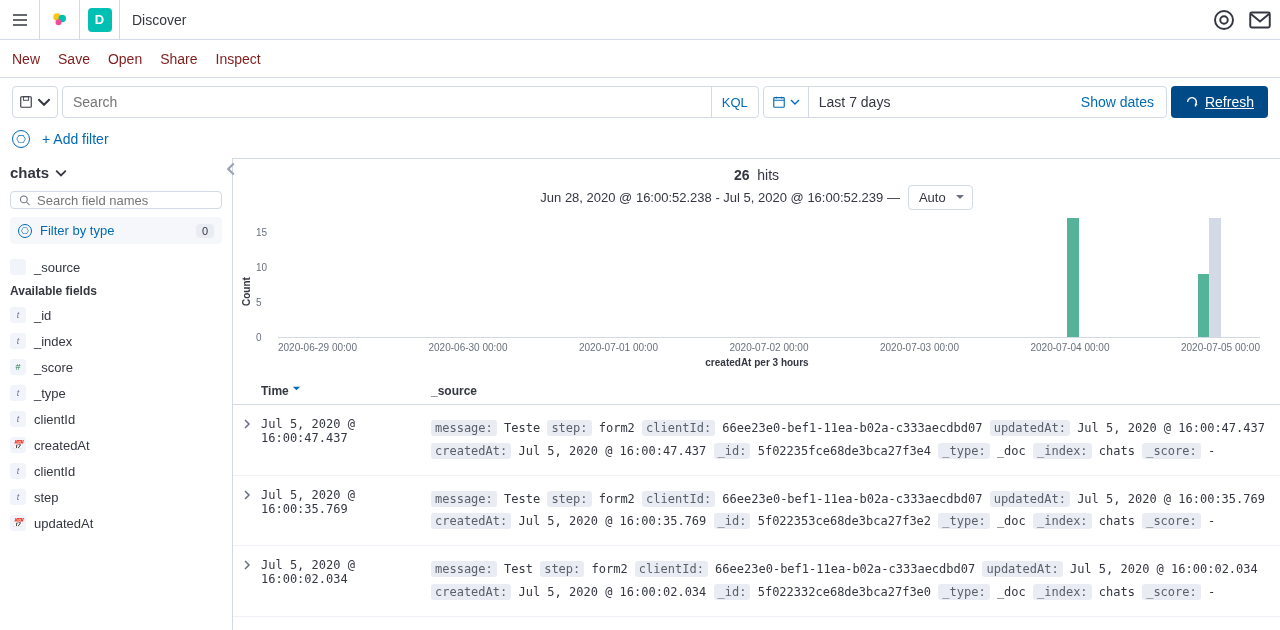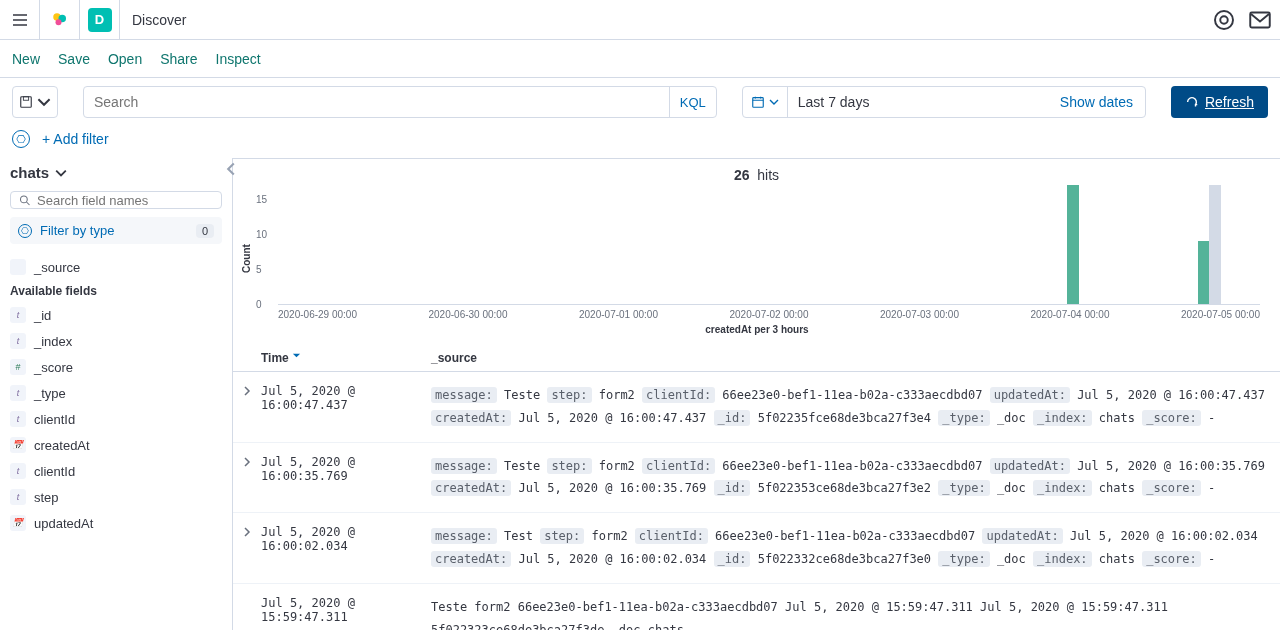--- a/index.html
+++ b/index.html
@@ -8,22 +8,22 @@
 .topbar-left { display: flex; align-items: center; height: 100%; }
 .hamburger { width: 40px; height: 40px; display: flex; align-items: center; justify-content: center; border-right: 1px solid #d3dae6; cursor: pointer; }
 .hamburger svg { width: 16px; height: 16px; }
 .logo-cell { width: 40px; height: 40px; display: flex; align-items: center; justify-content: center; border-right: 1px solid #d3dae6; }
 .elastic-logo { width: 18px; height: 18px; position: relative; }
 .logo-d { width: 24px; height: 24px; background: #00bfb3; border-radius: 4px; color: #fff; display: flex; align-items: center; justify-content: center; font-weight: 600; font-size: 13px; }
 .breadcrumb { padding: 0 12px; font-size: 14px; color: #343741; }
 .topbar-right { margin-left: auto; display: flex; align-items: center; padding-right: 8px; gap: 12px; }
 .topbar-icon { width: 24px; height: 24px; display: flex; align-items: center; justify-content: center; cursor: pointer; color: #343741; }
 .menubar { height: 38px; border-bottom: 1px solid #d3dae6; display: flex; align-items: center; padding: 0 12px; gap: 18px; }
-.menubar a { color: #0f766e; font-size: 14px; cursor: pointer; }
-.querybar { display: flex; align-items: center; padding: 8px 12px; gap: 25px; }
+.menubar a { color: #7f1d1d; font-size: 14px; cursor: pointer; }
+.querybar { display: flex; align-items: center; padding: 8px 12px; gap: 4px; }
 .save-dd { height: 32px; border: 1px solid #d3dae6; border-radius: 4px; display: flex; align-items: center; padding: 0 6px; gap: 4px; cursor: pointer; }
 .save-dd svg { width: 14px; height: 14px; }
 .search-box { flex: 1; height: 32px; border: 1px solid #d3dae6; border-radius: 4px; display: flex; align-items: center; }
 .search-input { flex: 1; border: none; outline: none; padding: 0 10px; font-size: 14px; color: #69707d; }
 .kql { border-left: 1px solid #d3dae6; padding: 0 10px; color: #006bb4; font-size: 13px; height: 100%; display: flex; align-items: center; cursor: pointer; }
 .date-box { height: 32px; border: 1px solid #d3dae6; border-radius: 4px; display: flex; align-items: center; }
 .cal-dd { display: flex; align-items: center; padding: 0 8px; border-right: 1px solid #d3dae6; height: 100%; cursor: pointer; gap: 4px; }
 .date-text { padding: 0 10px; font-size: 14px; flex: 1; min-width: 260px; }
 .show-dates { color: #006bb4; padding: 0 12px; font-size: 14px; cursor: pointer; }
 .refresh-btn { height: 32px; background: #004b87; color: #fff; border: none; border-radius: 4px; padding: 0 14px; display: flex; align-items: center; gap: 6px; font-size: 14px; cursor: pointer; text-decoration: underline; }
@@ -226,20 +226,24 @@
           <span class="field-icon date">📅</span>
           <span>updatedAt</span>
         </div>
       </div>
   </div>
 
   <div class="content">
     <div class="hits">
       <b>26</b>&nbsp;&nbsp;<span>hits</span>
     </div>
+    <div class="hits-sub">
+      <span>Jun 28, 2020 @ 16:00:52.238 - Jul 5, 2020 @ 16:00:52.239 —</span>
+      <div class="auto-sel">Auto</div>
+    </div>
 
     <div class="chart-area">
       <div class="ylabel">Count</div>
       <div class="chart-body">
         <div class="chart-grid" id="chart-grid">
             <span class="ytick" style="bottom: 0%; top: auto; transform: translateY(50%);">0</span>
             <span class="ytick" style="bottom: 29.4118%; top: auto; transform: translateY(50%);">5</span>
             <span class="ytick" style="bottom: 58.8235%; top: auto; transform: translateY(50%);">10</span>
             <span class="ytick" style="bottom: 88.2353%; top: auto; transform: translateY(50%);">15</span>
             <div class="bar" style="left: 80.3%; height: 100%;"></div>

